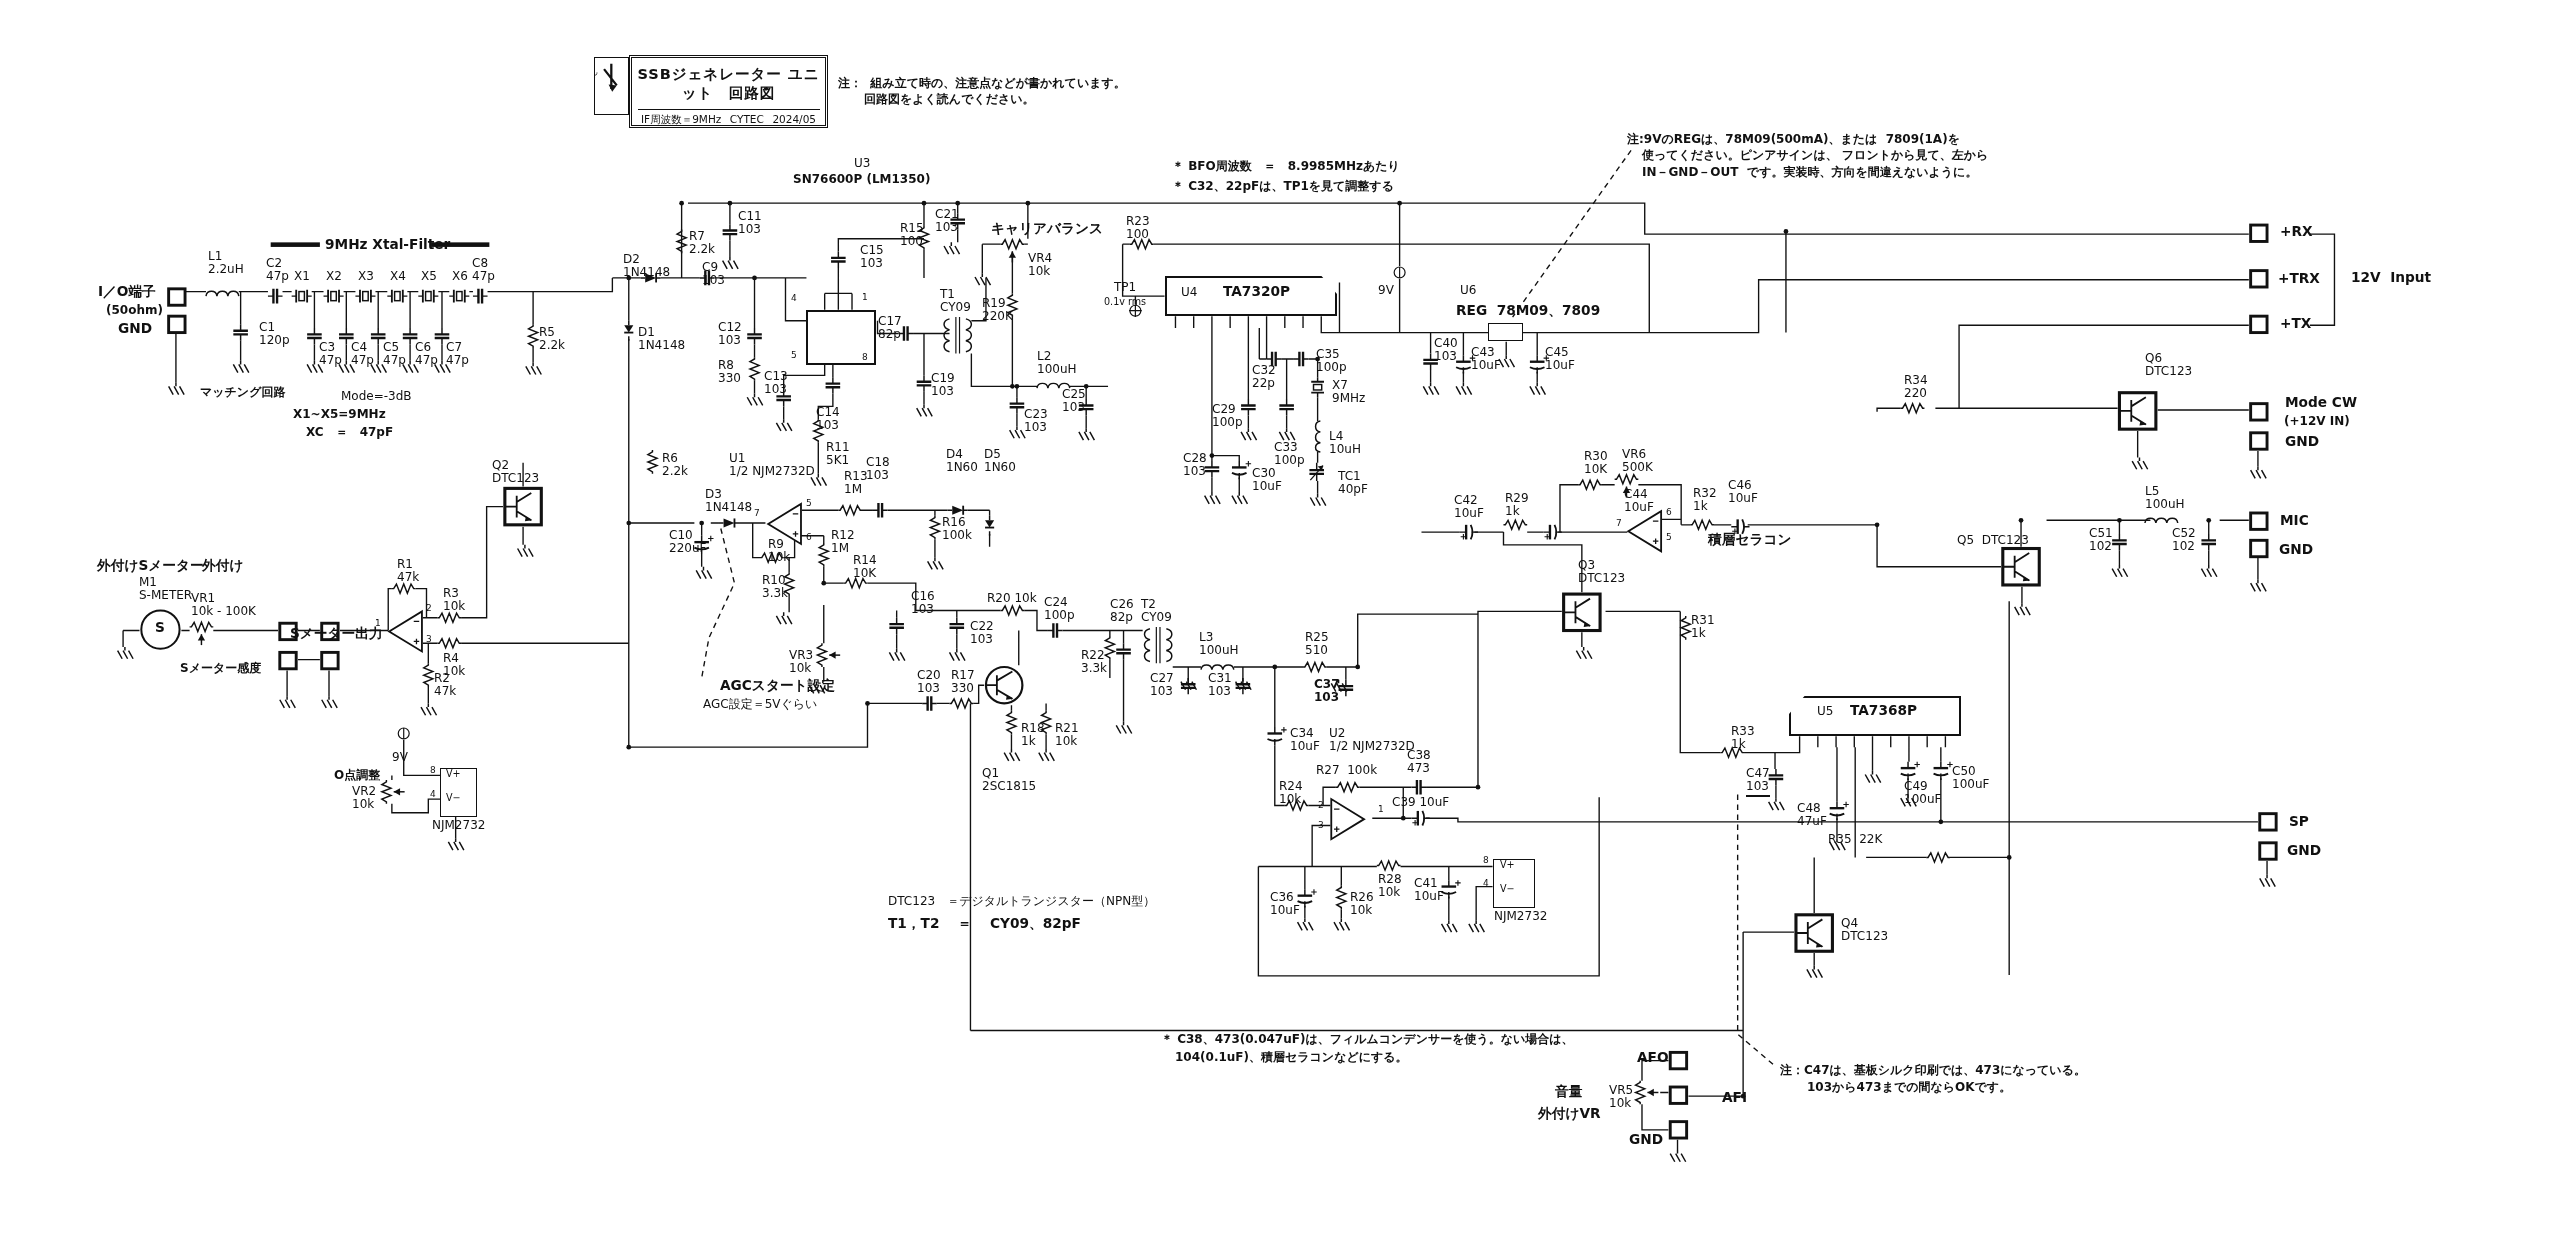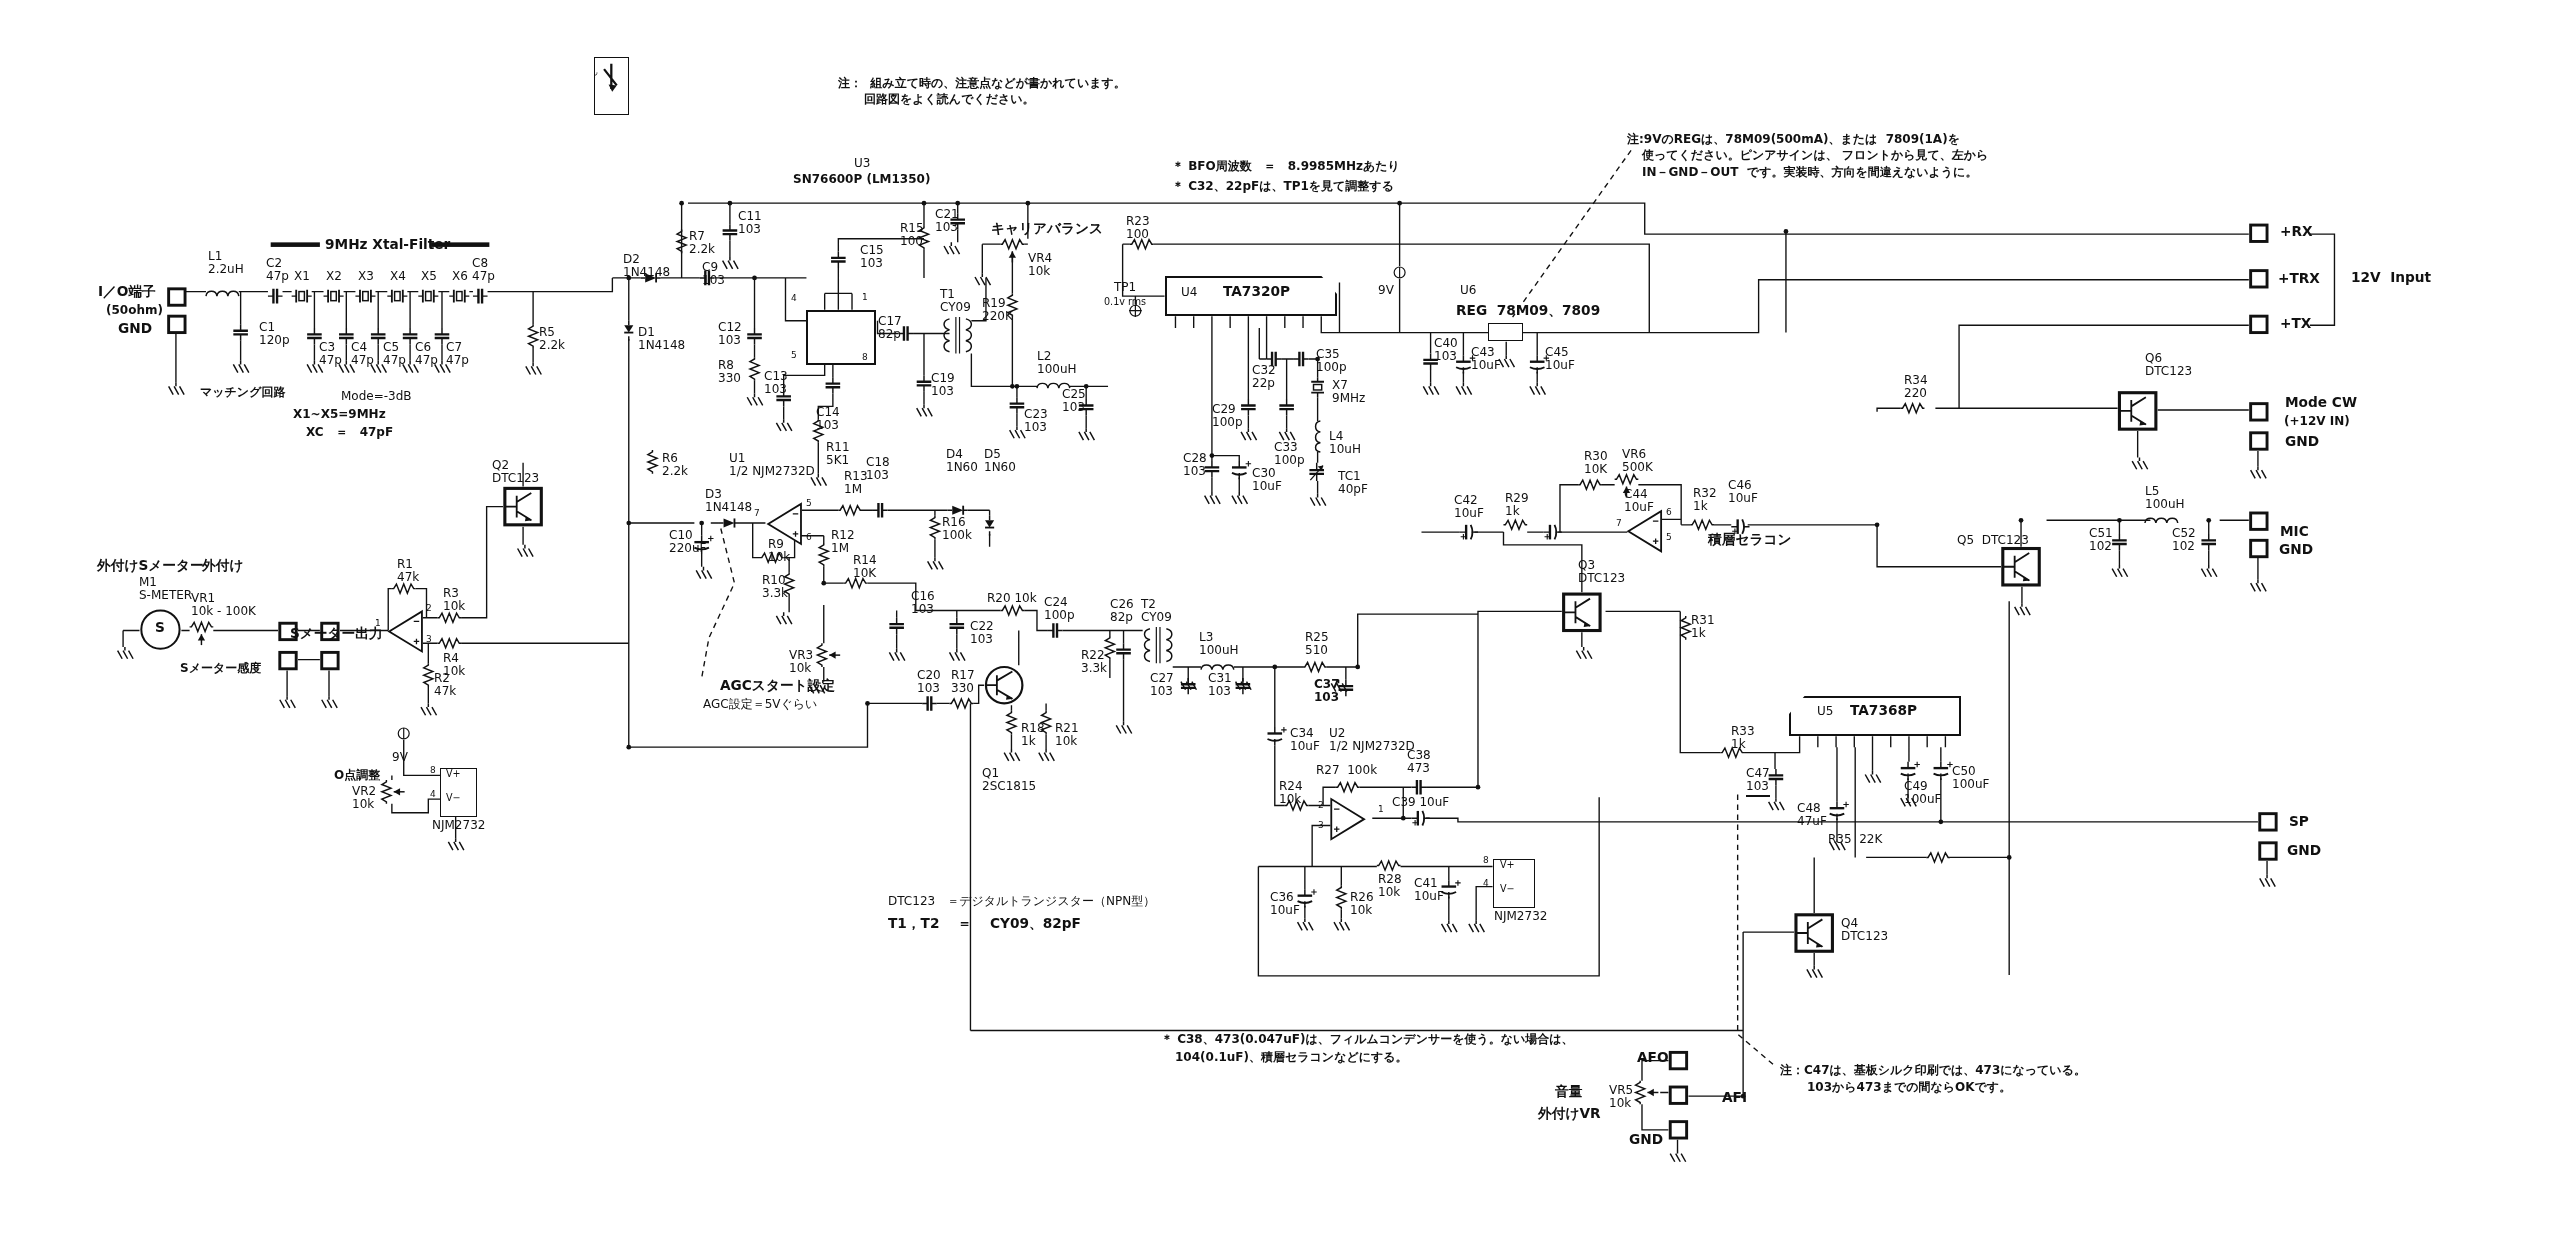--- a/index.html
+++ b/index.html
@@ -403,20 +403,29 @@
 <div class="icbox thin" style="left:1493px;top:859px;width:40px;height:47px"></div>
 
 <div id="logo">
   <svg width="29" height="53" viewBox="0 0 32 58">
     <text x="-38" y="10" transform="rotate(-62 0 0)" font-size="8" fill="#111">CYTEC</text>
     <path d="M18 6 V34 M10 12 L24 30" stroke="#111" stroke-width="2.5" fill="none"></path>
     <path d="M24 30 l-9 -1 l4 8 z" fill="#111"></path>
   </svg>
 </div>
 
+<div id="tblock">
+  <div class="tb-title">SSBジェネレーター ユニット　回路図</div>
+  <div class="tb-rule"></div>
+  <div class="tb-row">
+    <span>IF周波数＝9MHz</span>
+    <span>CYTEC</span>
+    <span>2024/05</span>
+  </div>
+</div>
 
 <div id="labels">
       <div class="lbl" style="left: 208px; top: 250px;"><div>L1</div><div>2.2uH</div></div>
       <div class="lbl" style="left: 259px; top: 321px;"><div>C1</div><div>120p</div></div>
       <div class="lbl" style="left: 266px; top: 257px;"><div>C2</div><div>47p</div></div>
       <div class="lbl" style="left: 294px; top: 270px;"><div>X1</div></div>
       <div class="lbl" style="left: 326px; top: 270px;"><div>X2</div></div>
       <div class="lbl" style="left: 358px; top: 270px;"><div>X3</div></div>
       <div class="lbl" style="left: 390px; top: 270px;"><div>X4</div></div>
       <div class="lbl" style="left: 421px; top: 270px;"><div>X5</div></div>
@@ -589,21 +598,21 @@
       <div class="lbl" style="left: 888px; top: 895px;">DTC123　＝デジタルトランジスター（NPN型）</div>
       <div class="lbl t15" style="left: 1555px; top: 1084px;">音量</div>
       <div class="lbl t15" style="left: 1538px; top: 1106px;">外付けVR</div>
       <div class="lbl t15" style="left: 2280px; top: 224px;">+RX</div>
       <div class="lbl t15" style="left: 2278px; top: 271px;">+TRX</div>
       <div class="lbl t15" style="left: 2280px; top: 316px;">+TX</div>
       <div class="lbl t15" style="left: 2351px; top: 270px;">12V  Input</div>
       <div class="lbl t15" style="left: 2285px; top: 395px;">Mode CW</div>
       <div class="lbl b" style="left: 2284px; top: 415px;">(+12V IN)</div>
       <div class="lbl t15" style="left: 2285px; top: 434px;">GND</div>
-      <div class="lbl t15" style="left: 2280px; top: 513px; margin-top: 11px;">MIC</div>
+      <div class="lbl t15" style="left: 2280px; top: 513px;">MIC</div>
       <div class="lbl t15" style="left: 2279px; top: 542px;">GND</div>
       <div class="lbl t15" style="left: 2289px; top: 814px;">SP</div>
       <div class="lbl t15" style="left: 2287px; top: 843px;">GND</div>
       <div class="lbl t15" style="left: 1637px; top: 1050px;">AFO</div>
       <div class="lbl t15" style="left: 1722px; top: 1090px;">AFI</div>
       <div class="lbl t15" style="left: 1629px; top: 1132px;">GND</div>
       <div class="lbl pin" style="left: 791px; top: 293px;">4</div>
       <div class="lbl pin" style="left: 791px; top: 350px;">5</div>
       <div class="lbl pin" style="left: 862px; top: 292px;">1</div>
       <div class="lbl pin" style="left: 862px; top: 352px;">8</div>

